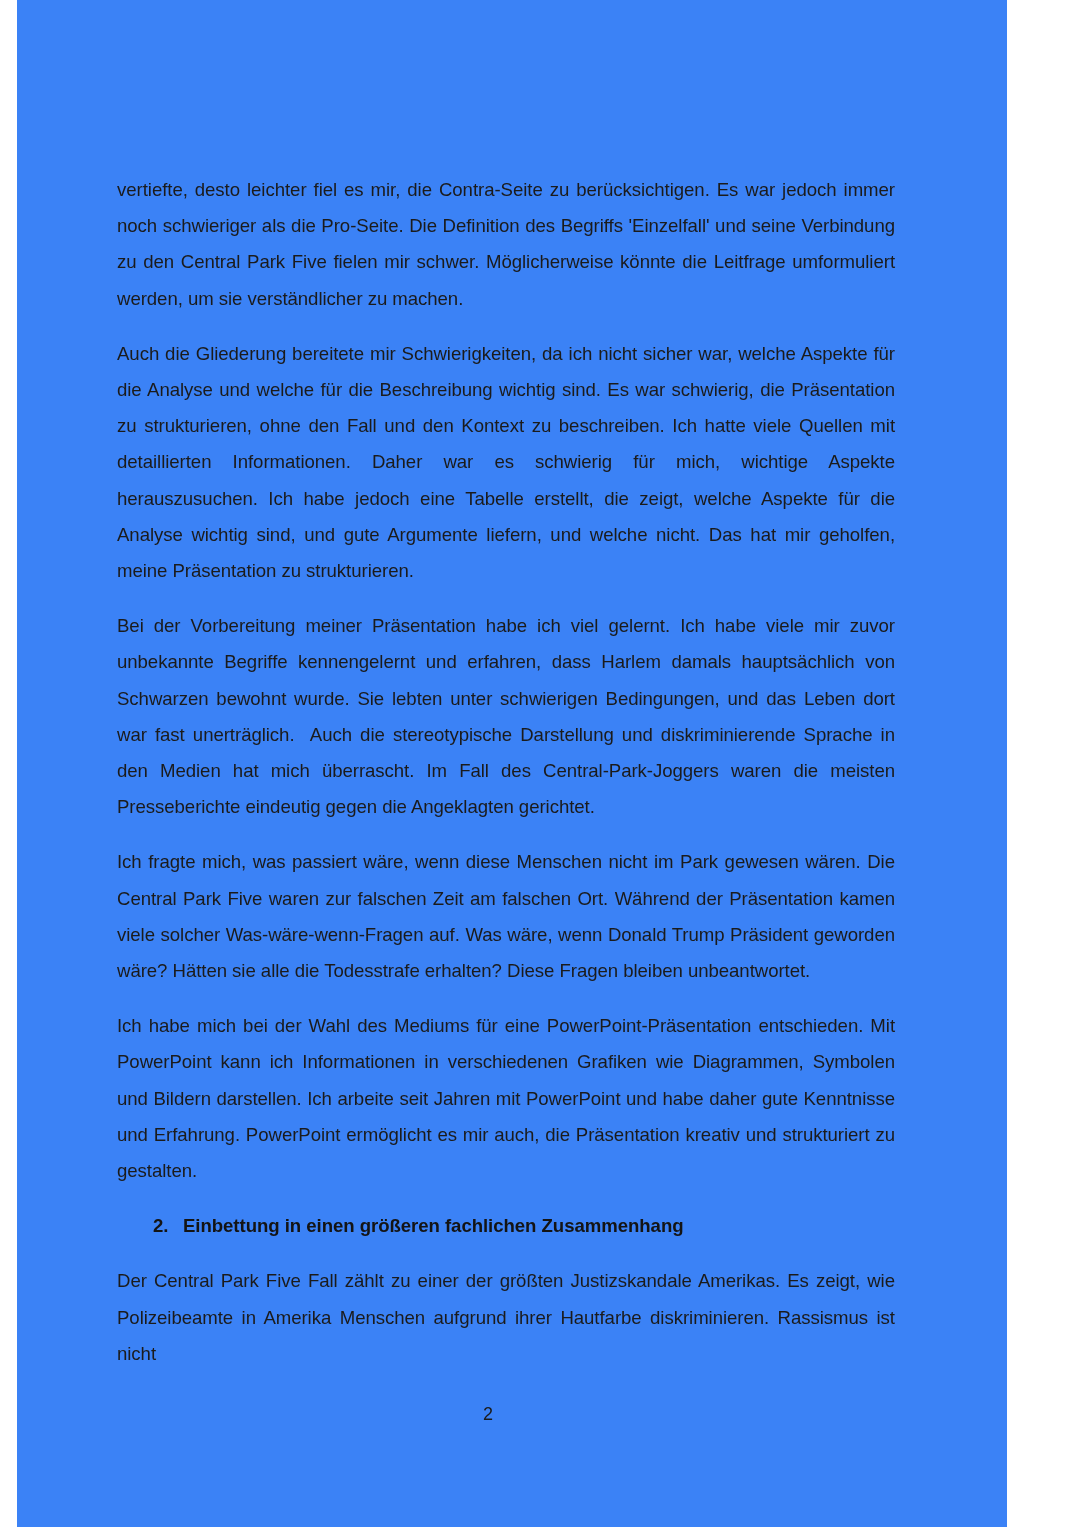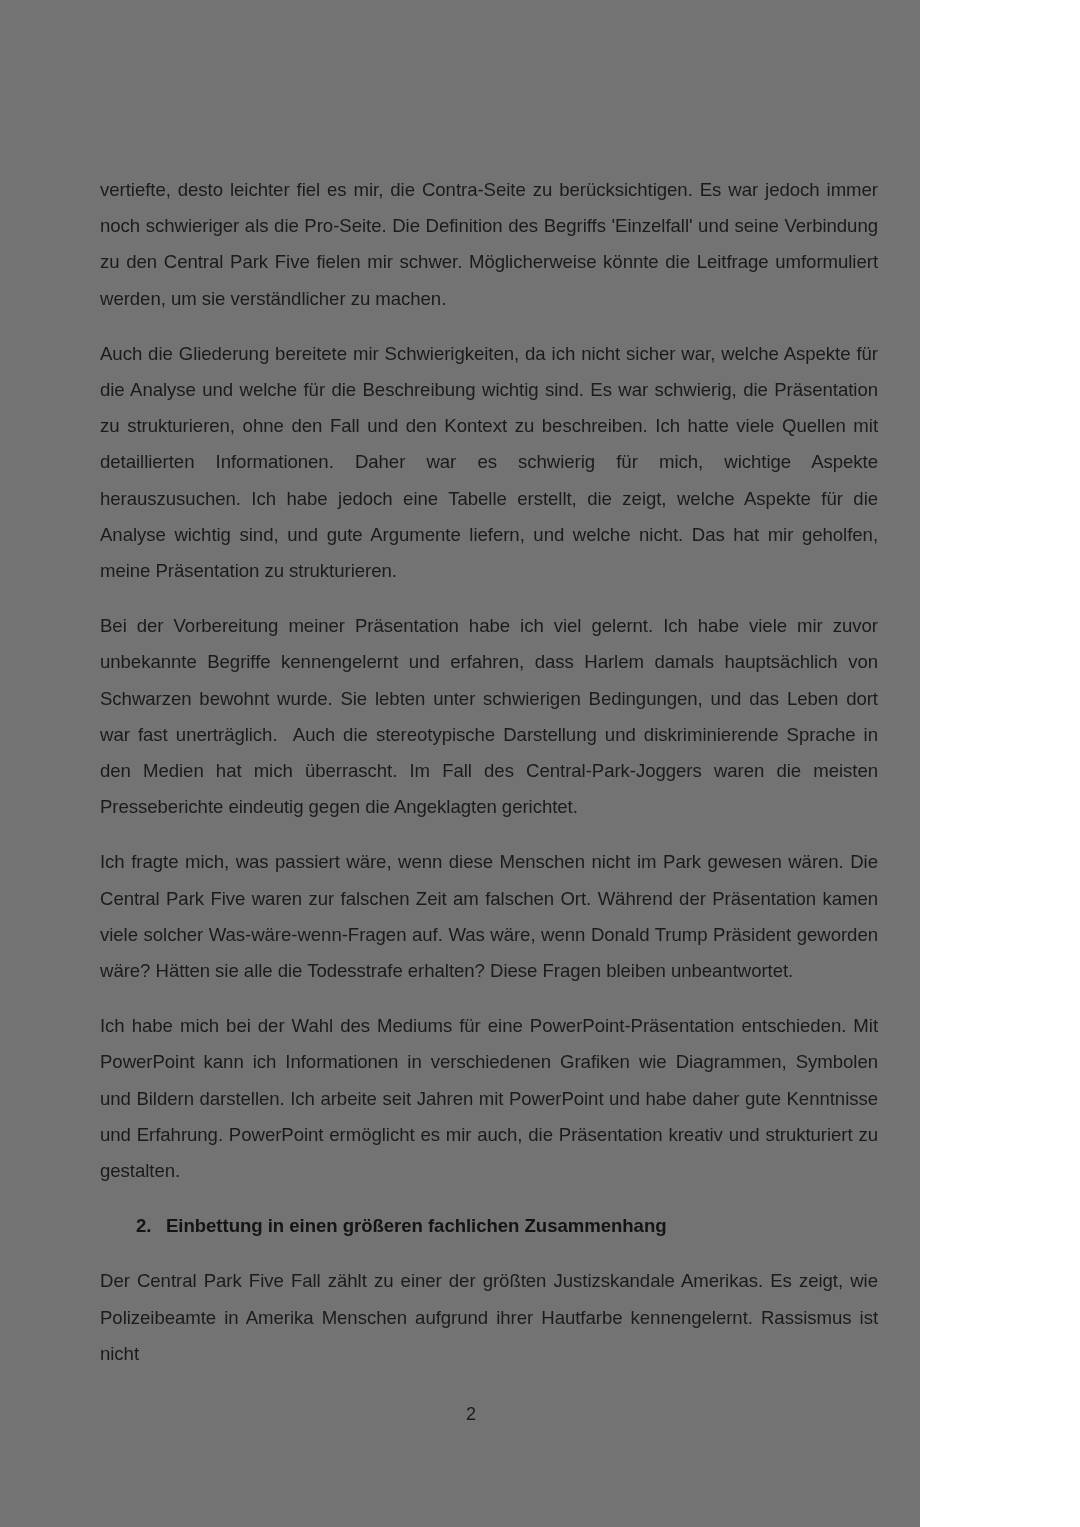--- a/index.html
+++ b/index.html
@@ -3,25 +3,26 @@
 <meta charset="utf-8">
 <title>Dokument Seite 2</title>
 <style>
   html, body {
     margin: 0;
     padding: 0;
     background: #ffffff;
   }
   .page {
     position: relative;
-    width: 920px;
+    width: 990px;
     height: 1527px;
-    background: #737373;
+    background: #3b82f6;
     overflow: hidden;
     box-sizing: border-box;
+    margin-left: 17px;
   }
   .content {
     position: absolute;
     left: 100px;
     top: 172px;
     width: 778px;
   }
   .para {
     font-family: "Liberation Sans", sans-serif;
     font-size: 18.6px;
@@ -96,19 +97,19 @@
     <p class="para">Ich fragte mich, was passiert wäre, wenn diese Menschen nicht im Park gewesen wären. Die Central Park Five waren zur falschen Zeit am falschen Ort. Während der Präsentation kamen viele solcher Was-wäre-wenn-Fragen auf. Was wäre, wenn Donald Trump Präsident geworden wäre? Hätten sie alle die Todesstrafe erhalten? Diese Fragen bleiben unbeantwortet.</p>
 
 
     <p class="para">Ich habe mich bei der Wahl des Mediums für eine PowerPoint-Präsentation entschieden. Mit PowerPoint kann ich Informationen in verschiedenen Grafiken wie Diagrammen, Symbolen und Bildern darstellen. Ich arbeite seit Jahren mit PowerPoint und habe daher gute Kenntnisse und Erfahrung. PowerPoint ermöglicht es mir auch, die Präsentation kreativ und strukturiert zu gestalten.</p>
 
     <div class="heading-numbered">
       <span class="num">2.</span>
       <span class="htext">Einbettung in einen größeren fachlichen Zusammenhang</span>
     </div>
 
-    <p class="para">Der Central Park Five Fall zählt zu einer der größten Justizskandale Amerikas. Es zeigt, wie Polizeibeamte in Amerika Menschen aufgrund ihrer Hautfarbe kennengelernt. Rassismus ist nicht</p>
+    <p class="para">Der Central Park Five Fall zählt zu einer der größten Justizskandale Amerikas. Es zeigt, wie Polizeibeamte in Amerika Menschen aufgrund ihrer Hautfarbe diskriminieren. Rassismus ist nicht</p>
 
   </div>
 
   <div class="page-number">2</div>
 
 </div>
 
 </body></html>

